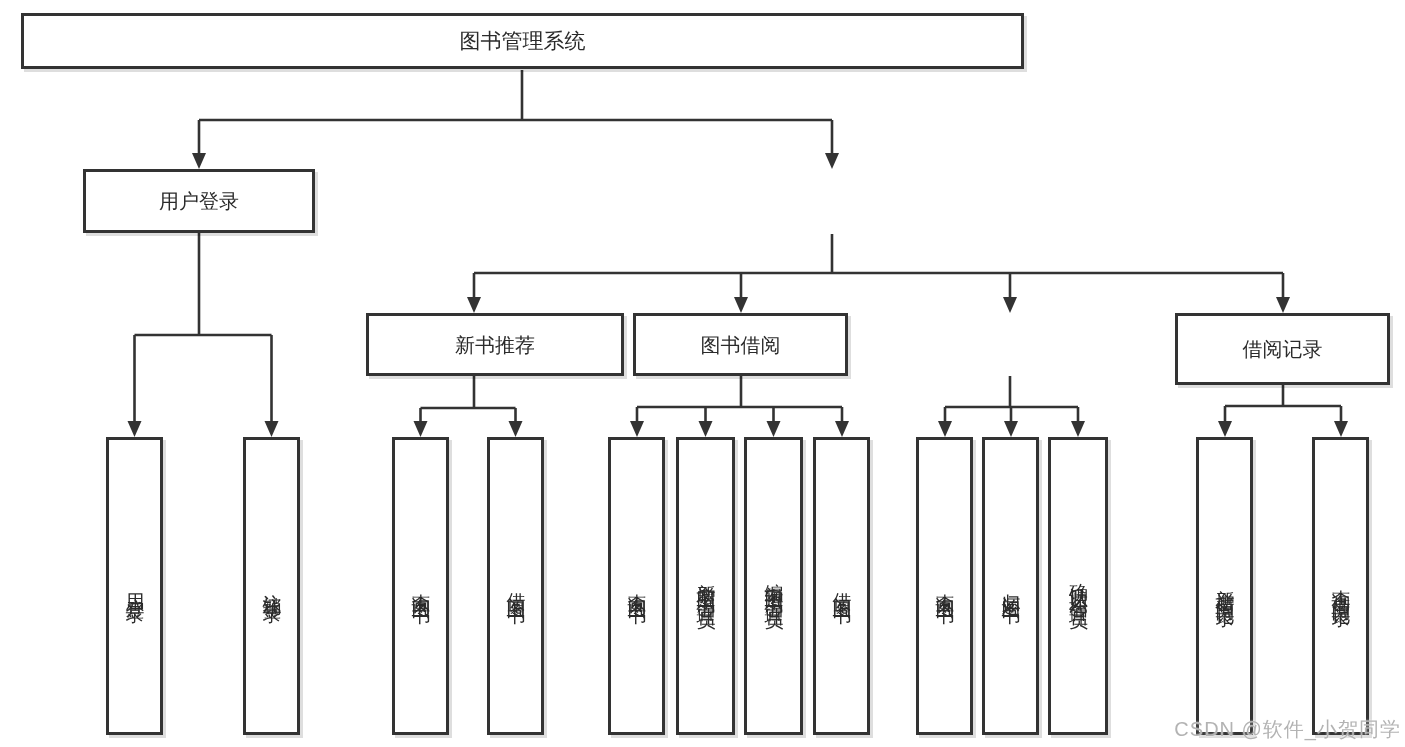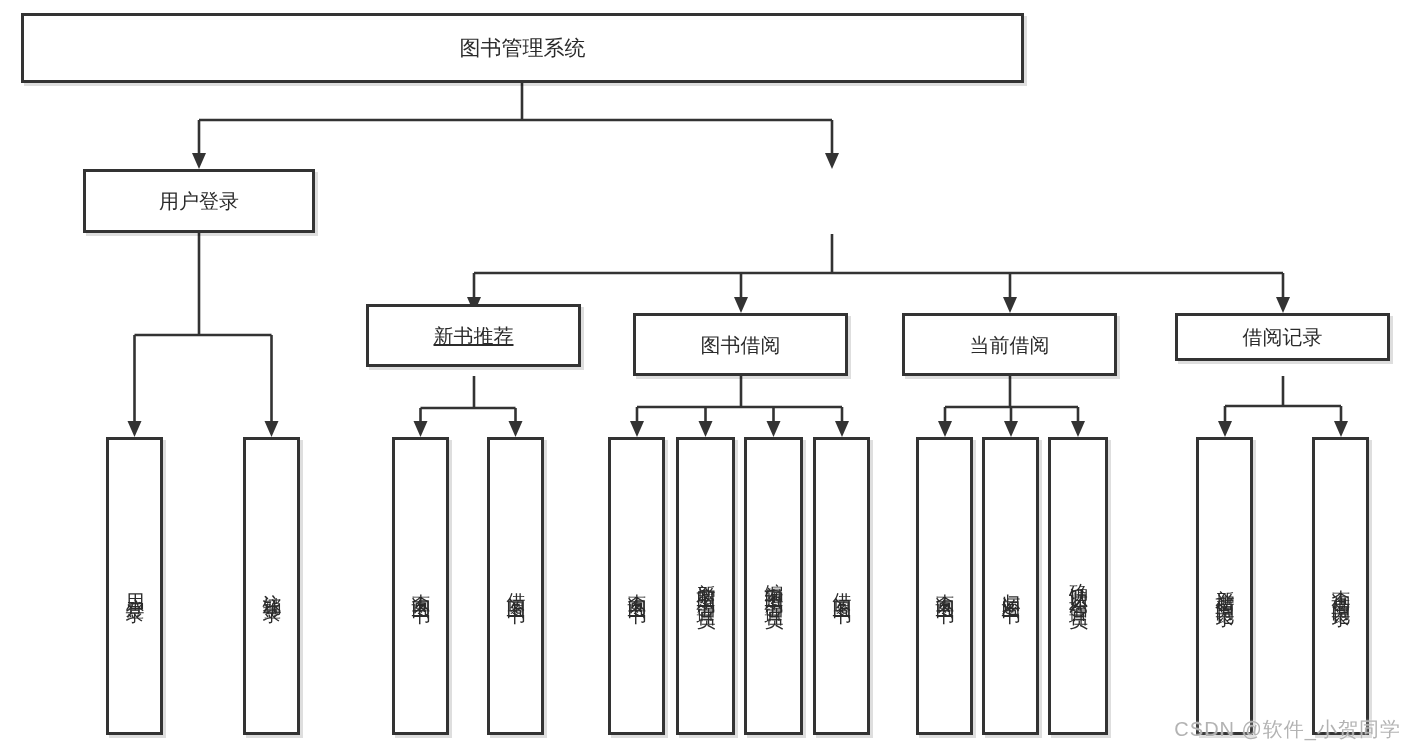--- a/index.html
+++ b/index.html
@@ -27,29 +27,29 @@
     text-align:center;
     line-height:1.2;
   }
   .v{
     writing-mode:vertical-rl;
     text-orientation:mixed;
     letter-spacing:4px;
     font-size:19px;
   }
   
-  .n-root{left:21px;top:13px;width:1003px;height:70px;font-size:21px;}
+  .n-root{left:21px;top:13px;width:1003px;height:56px;font-size:21px;}
   
   .n-ul{left:83px;top:169px;width:232px;height:64px;}
   .n-bm{left:712px;top:169px;width:240px;height:65px;}
   
-  .n-nb{left:366px;top:304px;width:215px;height:63px;text-decoration:underline;}
+  .n-nb{left:366px;top:313px;width:258px;height:63px;}
   .n-bb{left:633px;top:313px;width:215px;height:63px;text-align:center;}
   .n-cb{left:902px;top:313px;width:215px;height:63px;}
-  .n-br{left:1175px;top:313px;width:215px;height:48px;}
+  .n-br{left:1175px;top:313px;width:215px;height:72px;}
   
   .leaf{top:437px;width:57px;height:298px;}
   .lf-1{left:106px;}
   .lf-2{left:243px;}
   .lf-3{left:392px;}
   .lf-4{left:487px;}
   .lf-5{left:608px;}
   .lf-6{left:676px;width:59px;}
   .lf-7{left:744px;width:59px;}
   .lf-8{left:813px;}
@@ -102,21 +102,20 @@
          M1218 421 H1232 L1225 437 Z
          M1334 421 H1348 L1341 437 Z"></path>
   </svg>
 
   <div class="node n-root">图书管理系统</div>
 
   <div class="node n-ul">用户登录</div>
 
   <div class="node n-nb">新书推荐</div>
   <div class="node n-bb">图书借阅</div>
-  <div class="node n-cb">当前借阅</div>
   <div class="node n-br">借阅记录</div>
 
   <div class="node v leaf lf-1">用户登录</div>
   <div class="node v leaf lf-2">注销登录</div>
   <div class="node v leaf lf-3">查询图书</div>
   <div class="node v leaf lf-4">借阅图书</div>
   <div class="node v leaf lf-5">查询图书</div>
   <div class="node v leaf lf-6">新增图书（管理员）</div>
   <div class="node v leaf lf-7">编辑图书（管理员）</div>
   <div class="node v leaf lf-8">借阅图书</div>

